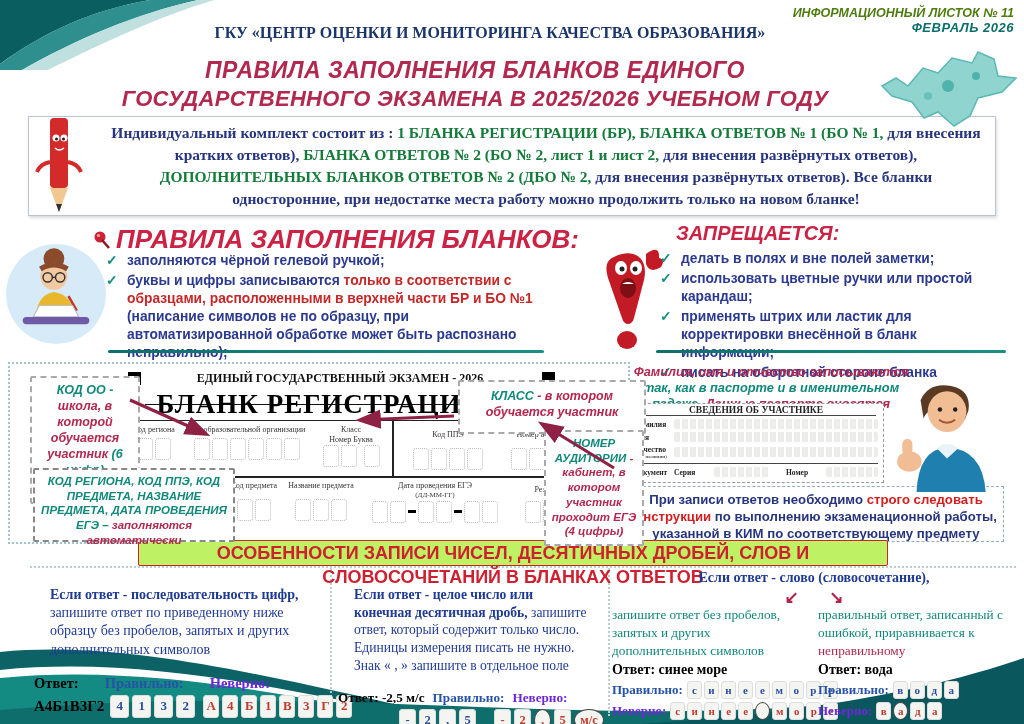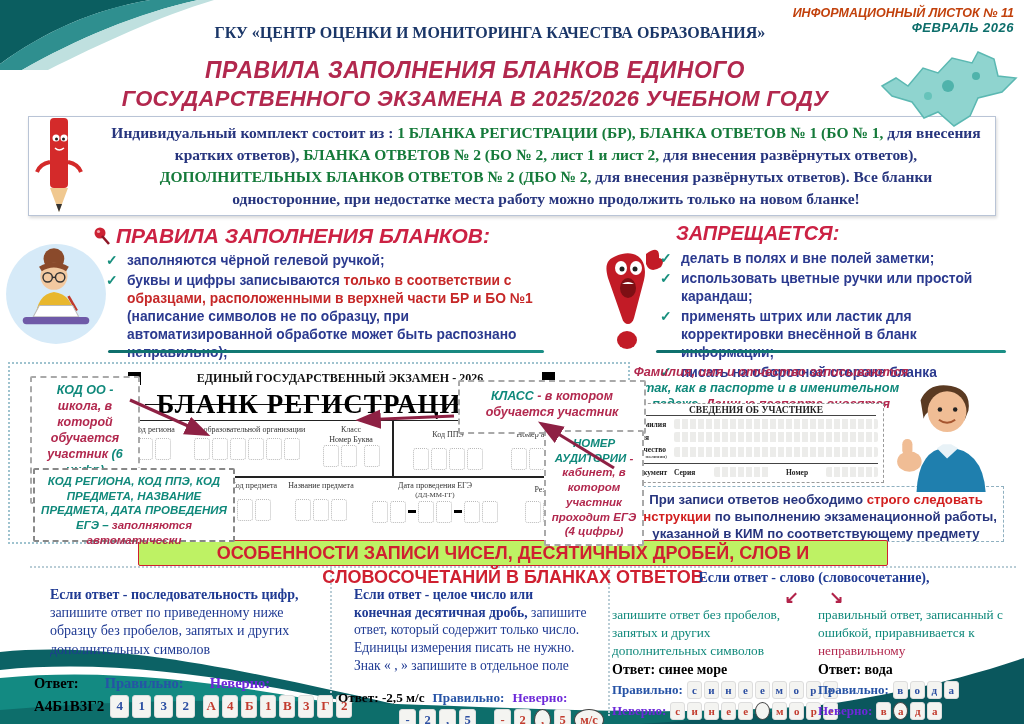--- a/index.html
+++ b/index.html
@@ -2,34 +2,34 @@
 <html><head>
 <meta charset="utf-8">
 <style>
   html,body{margin:0;padding:0;}
   body{width:1024px;height:724px;background:#fff;font-family:"Liberation Sans",sans-serif;}
   .page{position:relative;width:1024px;height:724px;overflow:hidden;background:#fff;}
   .abs{position:absolute;}
   
   .corner-waves{left:0;top:0;z-index:1;}
   .info-block{right:10px;top:6px;width:240px;text-align:right;z-index:2;}
-  .info-l1{color:#c2410c;font-weight:bold;font-style:italic;font-size:12.5px;}
+  .info-l1{color:#4d7c0f;font-weight:bold;font-style:italic;font-size:12.5px;}
   .info-l2{color:#0d6e6b;font-weight:bold;font-style:italic;font-size:13px;letter-spacing:.5px;}
   .org-title{left:170px;top:24px;width:640px;text-align:center;color:#1a3668;font-family:"Liberation Serif",serif;font-weight:bold;font-size:16px;}
   .crimea{left:878px;top:46px;z-index:1;}
   .main-title{left:50px;top:56px;width:850px;text-align:center;color:#b2284e;font-weight:bold;font-style:italic;line-height:1.25;z-index:2;}
   .main-title .t1{font-size:23px;letter-spacing:.5px;}
   .main-title .t2{font-size:22px;letter-spacing:.3px;}
   
   .intro-box{left:28px;top:116px;width:966px;height:98px;border:1px solid #b9c4d6;box-shadow:1px 2px 3px rgba(0,0,0,.15);background:#fff;}
   .intro-text{position:absolute;left:78px;right:10px;top:5px;text-align:center;font-family:"Liberation Serif",serif;font-weight:bold;font-size:15.5px;line-height:1.42;color:#27357e;}
   .intro-text .g{color:#157a3a;}
   .pencil-wrap{left:30px;top:112px;z-index:3;}
   
-  .rules-heading{left:92px;top:224px;display:flex;align-items:center;gap:4px;color:#cc2244;font-weight:bold;font-style:italic;font-size:21px;z-index:2;}
+  .rules-heading{left:92px;top:224px;display:flex;align-items:center;gap:4px;color:#cc2244;font-weight:bold;font-style:italic;font-size:26px;z-index:2;}
   .proh-heading{left:676px;top:222px;color:#cc2244;font-weight:bold;font-style:italic;font-size:20px;z-index:2;}
   .girl-wrap{left:4px;top:242px;}
   .excl-wrap{left:594px;top:246px;}
   ul.blist{left:106px;top:252px;width:452px;margin:0;padding:0;list-style:none;}
   ul.blist.right{left:660px;width:352px;top:250px;}
   ul.blist li{display:flex;gap:9px;margin-bottom:2px;}
   .check{color:#18907e;font-weight:bold;font-size:14px;flex:0 0 12px;}
   .btext{color:#2b3a8f;font-weight:bold;font-size:13.8px;line-height:1.3;}
   .btext .r{color:#c62828;}
   .teal-line{height:3px;background:linear-gradient(90deg,#0e6f6c,#1b8f86);border-radius:2px;z-index:1;}

